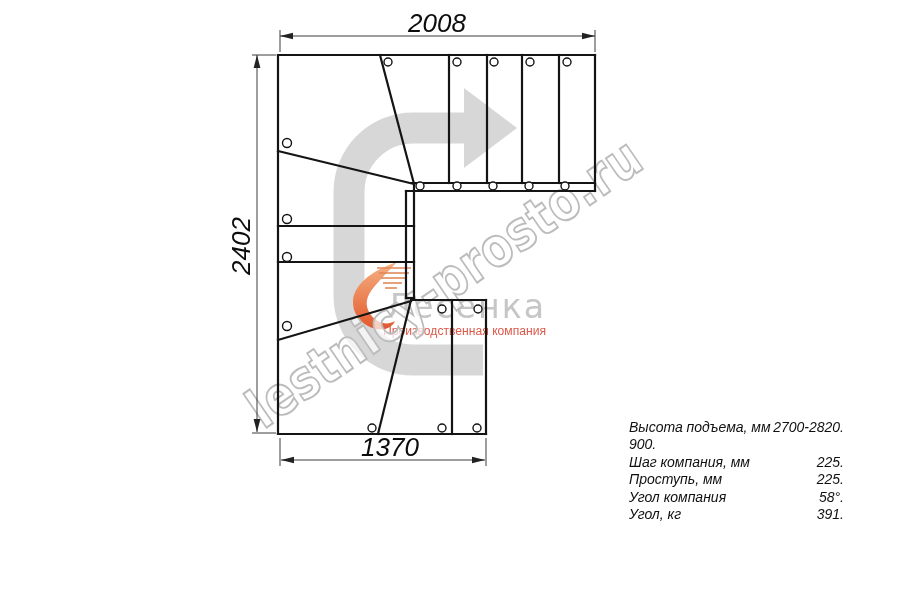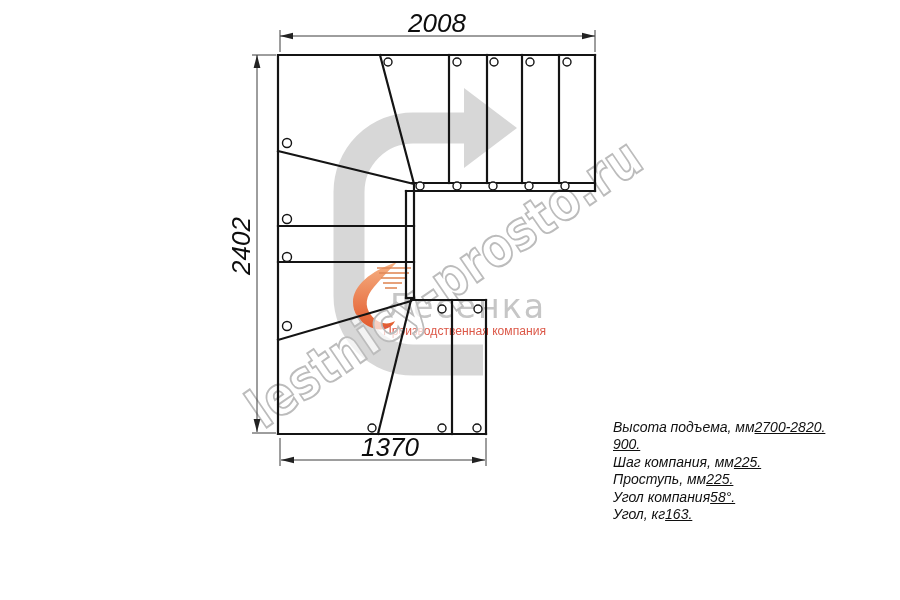--- a/index.html
+++ b/index.html
@@ -5,22 +5,22 @@
   html,body{margin:0;padding:0;background:#fff;}
   .canvas{
     position:relative;width:900px;height:600px;background:#ffffff;overflow:hidden;
     font-family:"Liberation Sans",sans-serif;
   }
   svg{position:absolute;left:0;top:0;}
   .specs{
     position:absolute;left:613px;top:419px;width:231px;
     font:italic 14px/17.4px "Liberation Sans",sans-serif;color:#101010;
   }
-  .spec-row{display:flex;justify-content:flex-start;}
-  .spec-row .val{text-align:right;text-decoration:underline;}
+  .spec-row{display:flex;justify-content:space-between;margin-left:16px;}
+  .spec-row .val{text-align:right;}
   .dimtext{font:italic 26px "Liberation Sans",sans-serif;fill:#0d0d0d;}
   .wmark{font-family:"DejaVu Sans",sans-serif;font-weight:bold;}
   .logoname{font-family:"DejaVu Sans",sans-serif;}
 </style>
 </head>
 <body>
 
 <div class="canvas">
 
   <svg width="900" height="600" viewBox="0 0 900 600">
@@ -151,17 +151,17 @@
     <div class="spec-row">
       <span class="lbl">Проступь, мм</span>
       <span class="val">225.</span>
     </div>
     <div class="spec-row">
       <span class="lbl">Угол компания</span>
       <span class="val">58°.</span>
     </div>
     <div class="spec-row">
       <span class="lbl">Угол, кг</span>
-      <span class="val">163.</span>
+      <span class="val">391.</span>
     </div>
   </div>
 
 </div>
 
 </body></html>

